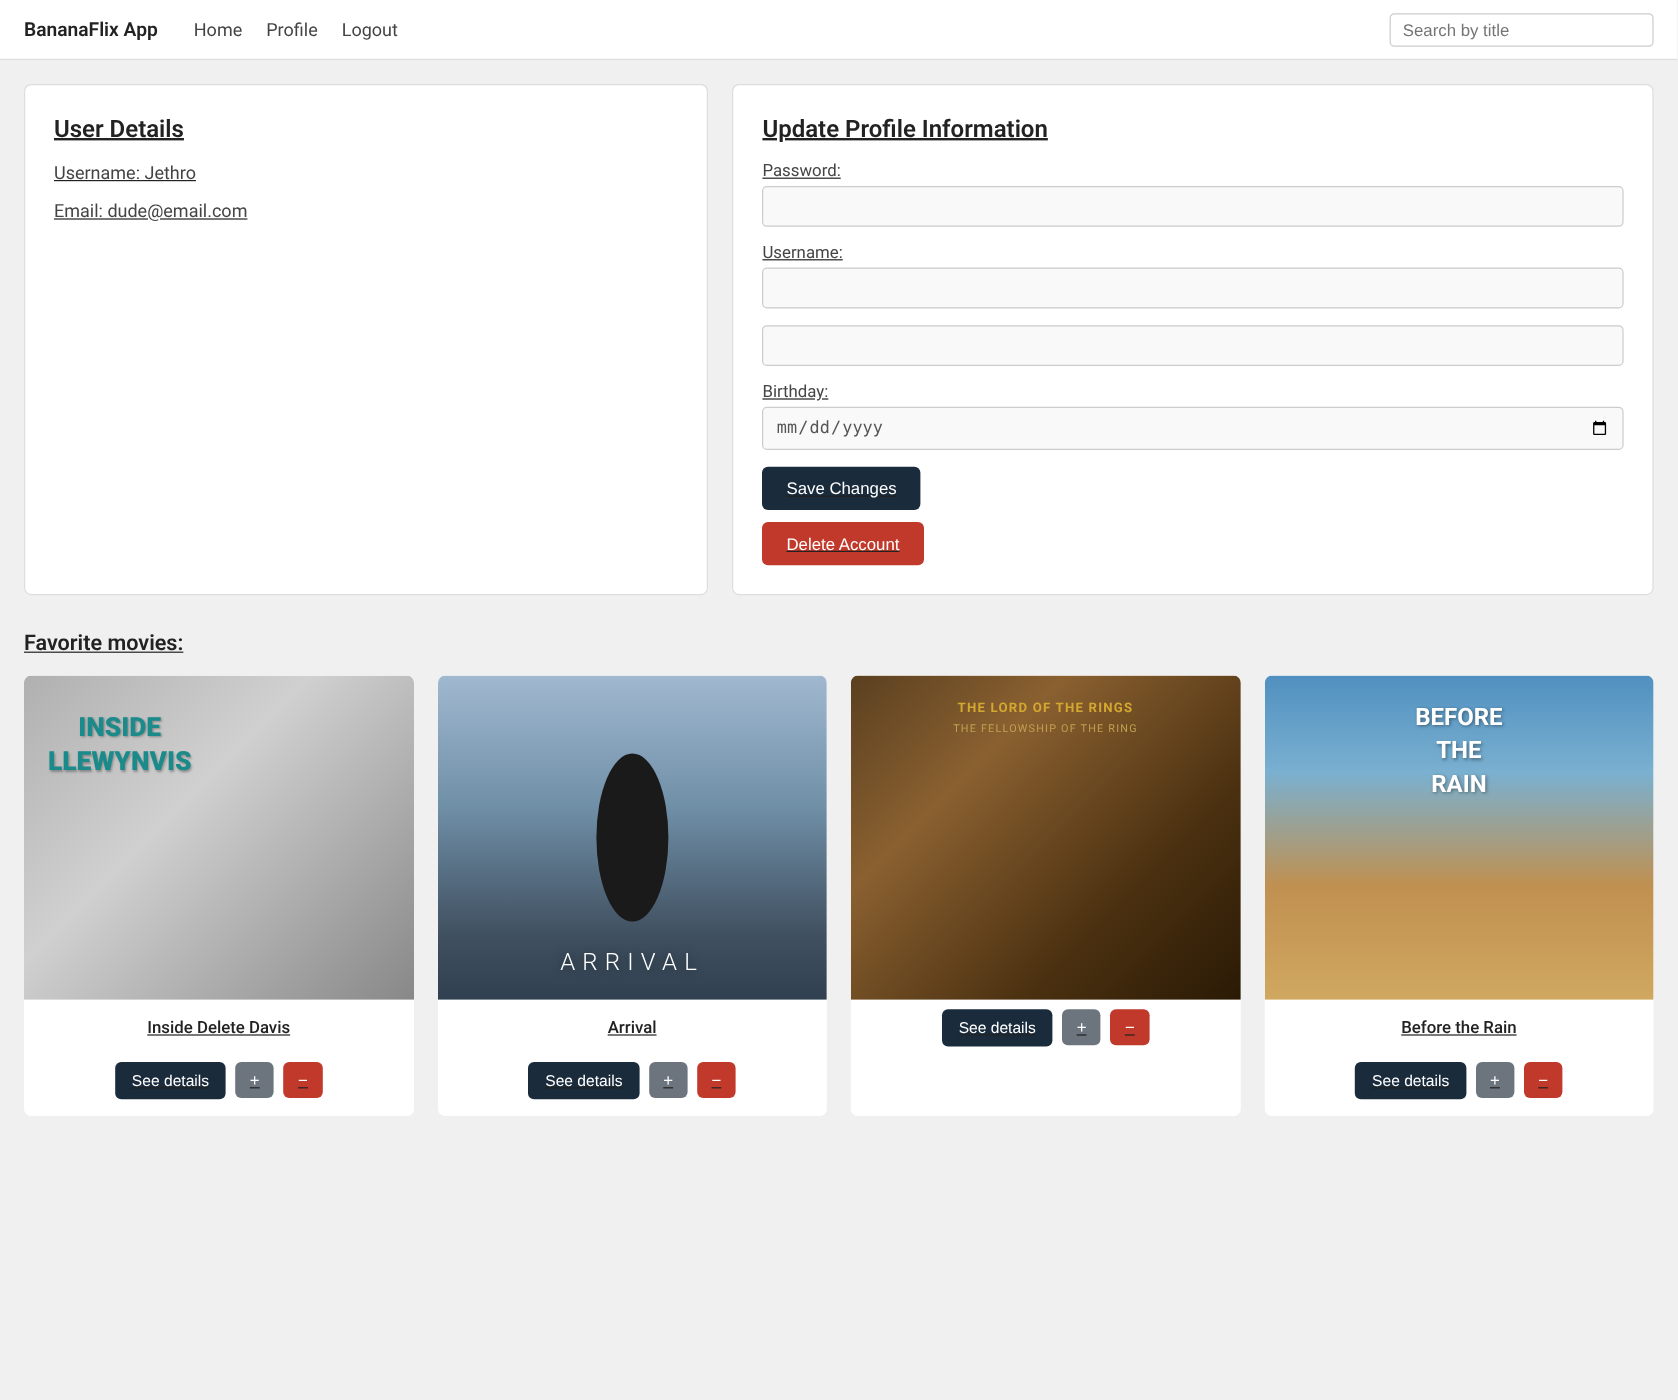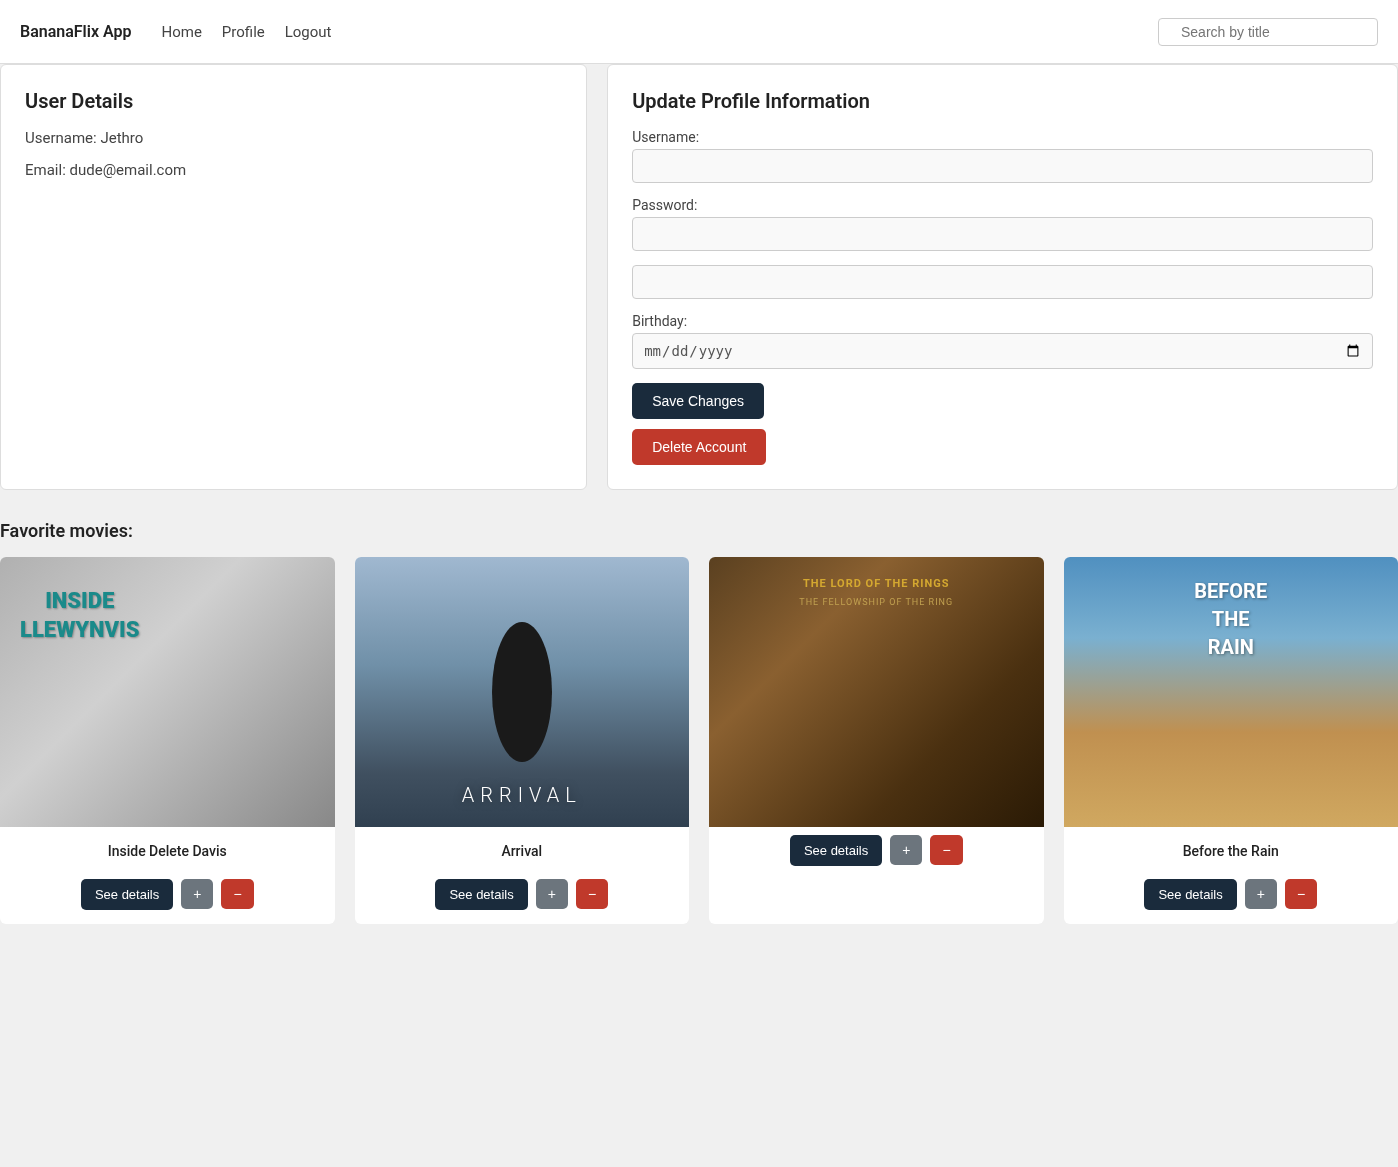--- a/index.html
+++ b/index.html
@@ -4,21 +4,21 @@
   <style>
     * { box-sizing: border-box; margin: 0; padding: 0; }
     body { font-family: -apple-system, BlinkMacSystemFont, 'Segoe UI', Roboto, sans-serif; background: #f0f0f0; color: #222; font-size: 15px; }
 
     
     .navbar {
       display: flex;
       align-items: center;
       background: #fff;
       padding: 0 20px;
-      height: 64px;
+      height: 50px;
       border-bottom: 1px solid #ddd;
     }
     .navbar-brand {
       font-weight: 600;
       font-size: 16px;
       margin-right: 30px;
       color: #222;
     }
     .navbar-links {
       display: flex;
@@ -30,29 +30,31 @@
       color: #444;
       font-size: 15px;
       cursor: pointer;
     }
     .navbar-search {
       margin-left: auto;
     }
     .navbar-search input {
       border: 1px solid #ccc;
       border-radius: 4px;
-      padding: 5px 22px;
+      padding: 5px 10px;
       font-size: 14px;
       width: 220px;
       outline: none;
       background: #fff;
     }
 
     
     .main-content {
+      padding: 20px;
+      text-decoration: underline;
     }
 
     
     .top-section {
       display: flex;
       gap: 20px;
       margin-bottom: 30px;
     }
 
     
@@ -315,27 +317,27 @@
     <div class="user-details-card">
       <h2>User Details</h2>
       <p>Username: Jethro</p>
       <p>Email: dude@email.com</p>
     </div>
 
     <div class="update-profile-card">
       <h2>Update Profile Information</h2>
 
       <div class="form-group">
+        <label>Password:</label>
+        <input type="password" style="">
+      </div>
+
+      <div class="form-group">
         <label>Username:</label>
         <input type="text" style="">
-      </div>
-
-      <div class="form-group">
-        <label>Password:</label>
-        <input type="password" style="">
       </div>
 
       <div class="form-group">
         <input type="email" style="">
       </div>
 
       <div class="form-group">
         <label>Birthday:</label>
         <input type="date" style="">
       </div>

